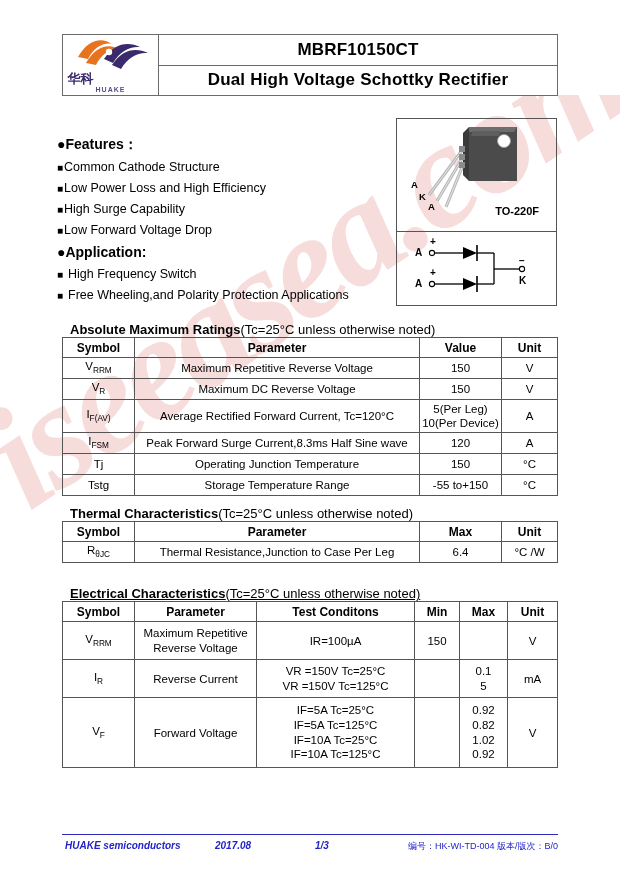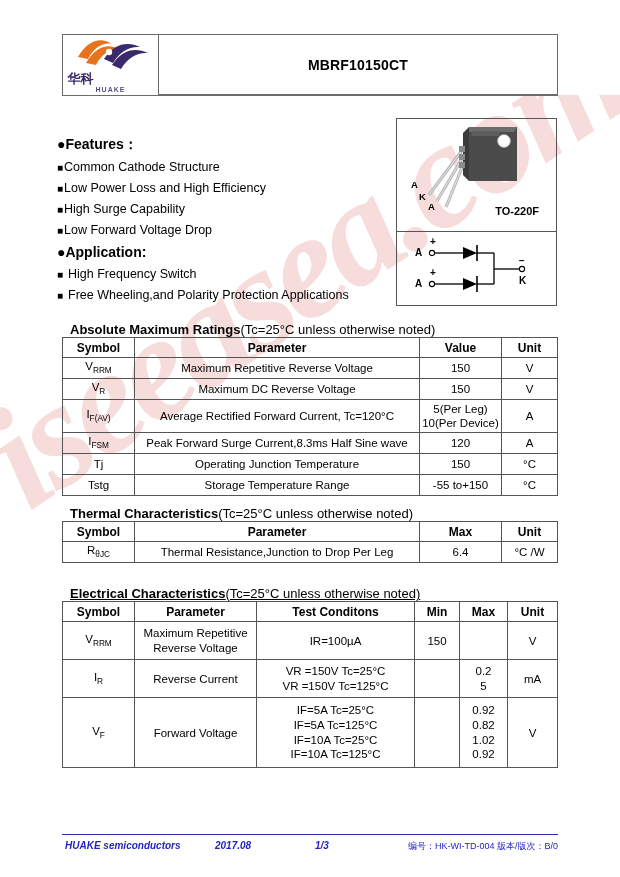--- a/index.html
+++ b/index.html
@@ -86,21 +86,21 @@
     line-height: 1;
   }
   .title-cell {
     flex: 1;
     display: flex; flex-direction: column;
   }
   .title-main, .title-sub {
     flex: 1;
     display: flex; align-items: center; justify-content: center;
     font-weight: bold;
-    font-size: 14px;
+    font-size: 17px;
     letter-spacing: 0.2px;
   }
   .title-main { border-bottom: 1px solid #6b6b6b; }
 
   
   .features {
     position: absolute;
     left: 48px; top: 136px;
     width: 320px;
     margin-left: 9px;
@@ -241,20 +241,21 @@
           <path d="M36 24 C 46 8, 60 6, 72 12 C 62 11, 52 16, 45 28 Z" fill="#3a2a6b"></path>
           <path d="M44 30 C 54 14, 68 12, 80 18 C 70 17, 60 22, 53 34 Z" fill="#3a2a6b"></path>
           <circle cx="41" cy="17" r="3.2" fill="#ffffff"></circle>
         </svg>
         <div class="logo-cn">华科</div>
         <div class="logo-en">HUAKE</div>
       </div>
     </div>
     <div class="title-cell">
       <div class="title-main">MBRF10150CT</div>
+      <div class="title-sub">Dual High Voltage Schottky Rectifier</div>
     </div>
   </div>
 
   <div class="features">
     <div class="feat-head">●Features：</div>
 
     <div class="feat-item">
       <span class="sq">■</span><span>Common Cathode Structure</span>
     </div>
     <div class="feat-item">
@@ -410,21 +411,21 @@
       <tr>
         <th>Symbol</th>
         <th>Parameter</th>
         <th>Max</th>
         <th>Unit</th>
       </tr>
     </thead>
     <tbody>
       <tr>
         <td><span>R</span><sub>θJC</sub></td>
-        <td>Thermal Resistance,Junction to Drop Per Leg</td>
+        <td>Thermal Resistance,Junction to Case Per Leg</td>
         <td>6.4</td>
         <td>°C /W</td>
       </tr>
     </tbody>
   </table>
 
   <div class="sec-title" style="left:70px; top:586px;text-decoration:underline;">
     <span>Electrical Characteristics</span><span class="cond">(Tc=25°C unless otherwise noted)</span>
   </div>
 
@@ -456,21 +457,21 @@
         <td>150</td>
         <td></td>
         <td>V</td>
       </tr>
       <tr style="height:38px">
         <td><span>I</span><sub>R</sub></td>
         <td>Reverse Current</td>
         <td class="multi" style="white-space:pre-line">VR =150V   Tc=25°C
 VR =150V   Tc=125°C</td>
         <td></td>
-        <td class="multi" style="white-space:pre-line">0.2
+        <td class="multi" style="white-space:pre-line">0.1
 5</td>
         <td>mA</td>
       </tr>
       <tr style="height:70px">
         <td><span>V</span><sub>F</sub></td>
         <td>Forward Voltage</td>
         <td class="multi" style="white-space:pre-line">IF=5A    Tc=25°C
 IF=5A    Tc=125°C
 IF=10A   Tc=25°C
 IF=10A   Tc=125°C</td>

